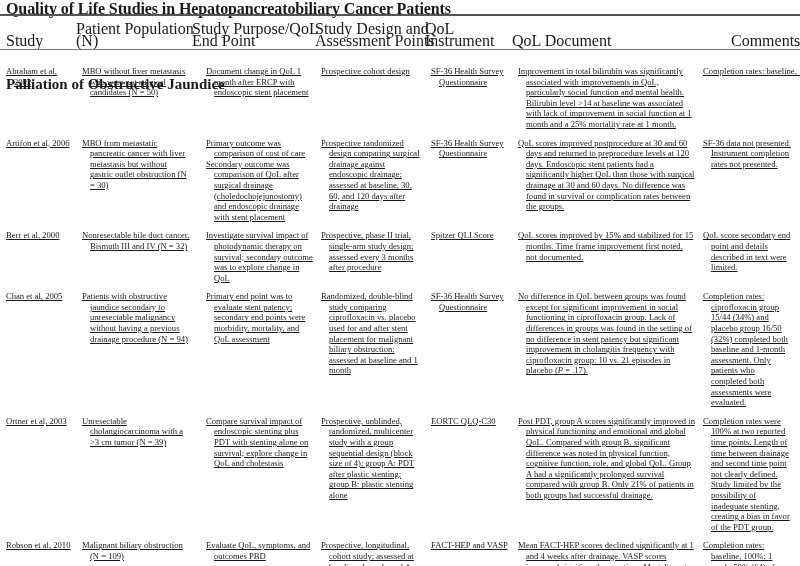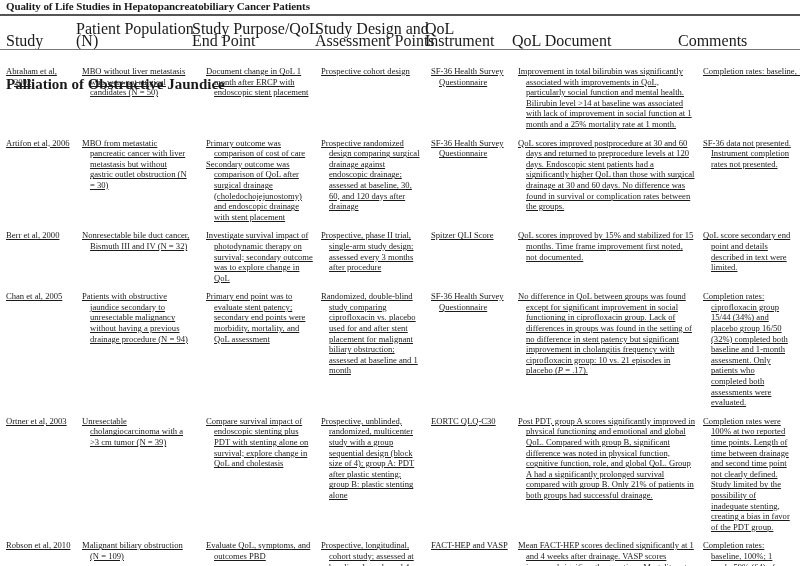--- a/index.html
+++ b/index.html
@@ -3,21 +3,21 @@
 <meta charset="utf-8">
 <style>
   html, body { margin: 0; padding: 0; background: #ffffff; }
   body {
     width: 800px; height: 566px; overflow: hidden; position: relative;
     font-family: "Liberation Serif", "DejaVu Serif", serif;
     color: #1a1a1a;
   }
   .title {
     position: absolute; left: 6px; top: 0px;
-    font-size: 11px; font-weight: bold; letter-spacing: -0.1px;
+    font-size: 16px; font-weight: bold; letter-spacing: -0.1px;
     white-space: nowrap;
   }
   .rule-thick { position: absolute; left: 0; width: 800px; top: 14px; height: 2px; background: #555; }
   .rule-thin { position: absolute; left: 0; width: 800px; top: 49px; height: 1px; background: #777; }
   .hdr {
     position: absolute; font-size: 16px; line-height: 12px; font-weight: normal;
     white-space: nowrap;
   }
   .section {
     position: absolute; left: 6px; top: 52px; font-size: 15px; font-weight: bold;
@@ -64,21 +64,21 @@
   <div>Study Design and</div>
   <div>Assessment Points</div>
 </div>
 <div class="hdr" style="left:425px; top:23px;">
   <div>QoL</div>
   <div>Instrument</div>
 </div>
 <div class="hdr" style="left:512px; top:35px;">
   <div>QoL Document</div>
 </div>
-<div class="hdr" style="left:678px; top:35px;">
+<div class="hdr" style="left:731px; top:35px;">
   <div>Comments</div>
 </div>
 
 <div class="rule-thin"></div>
 
 <div class="section">Palliation of Obstructive Jaundice</div>
 
 <table class="data">
   <tbody id="tbody">
     <tr>

